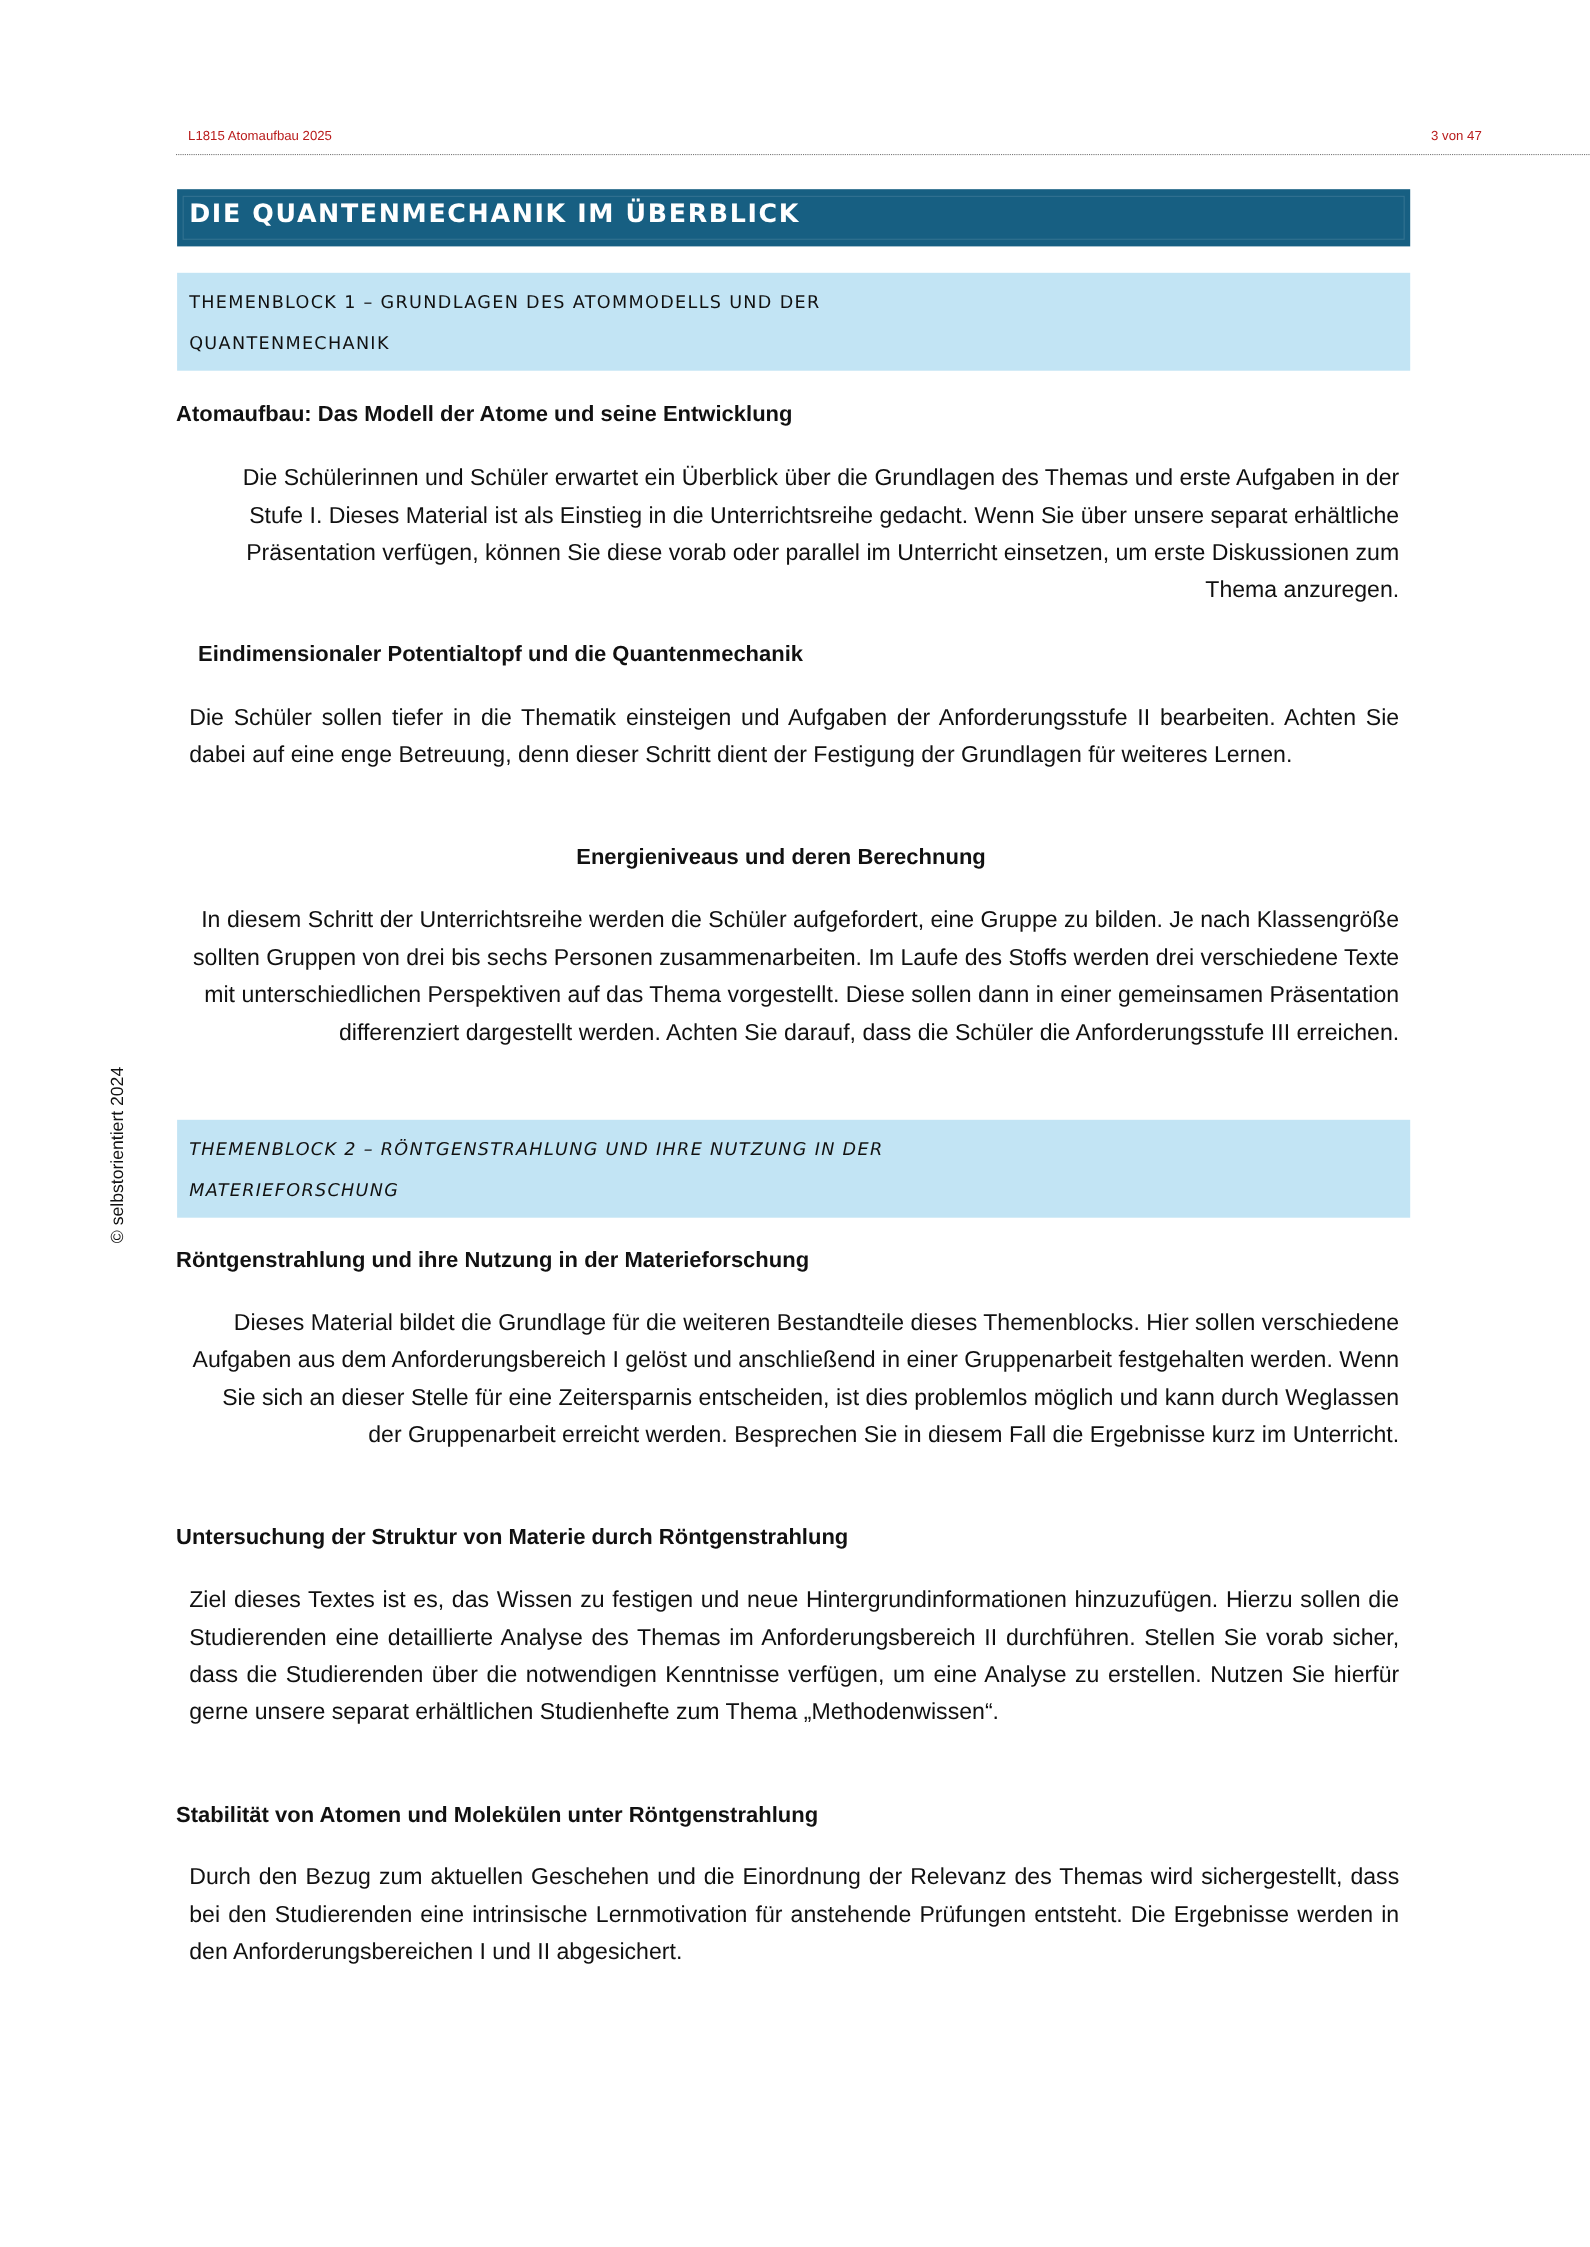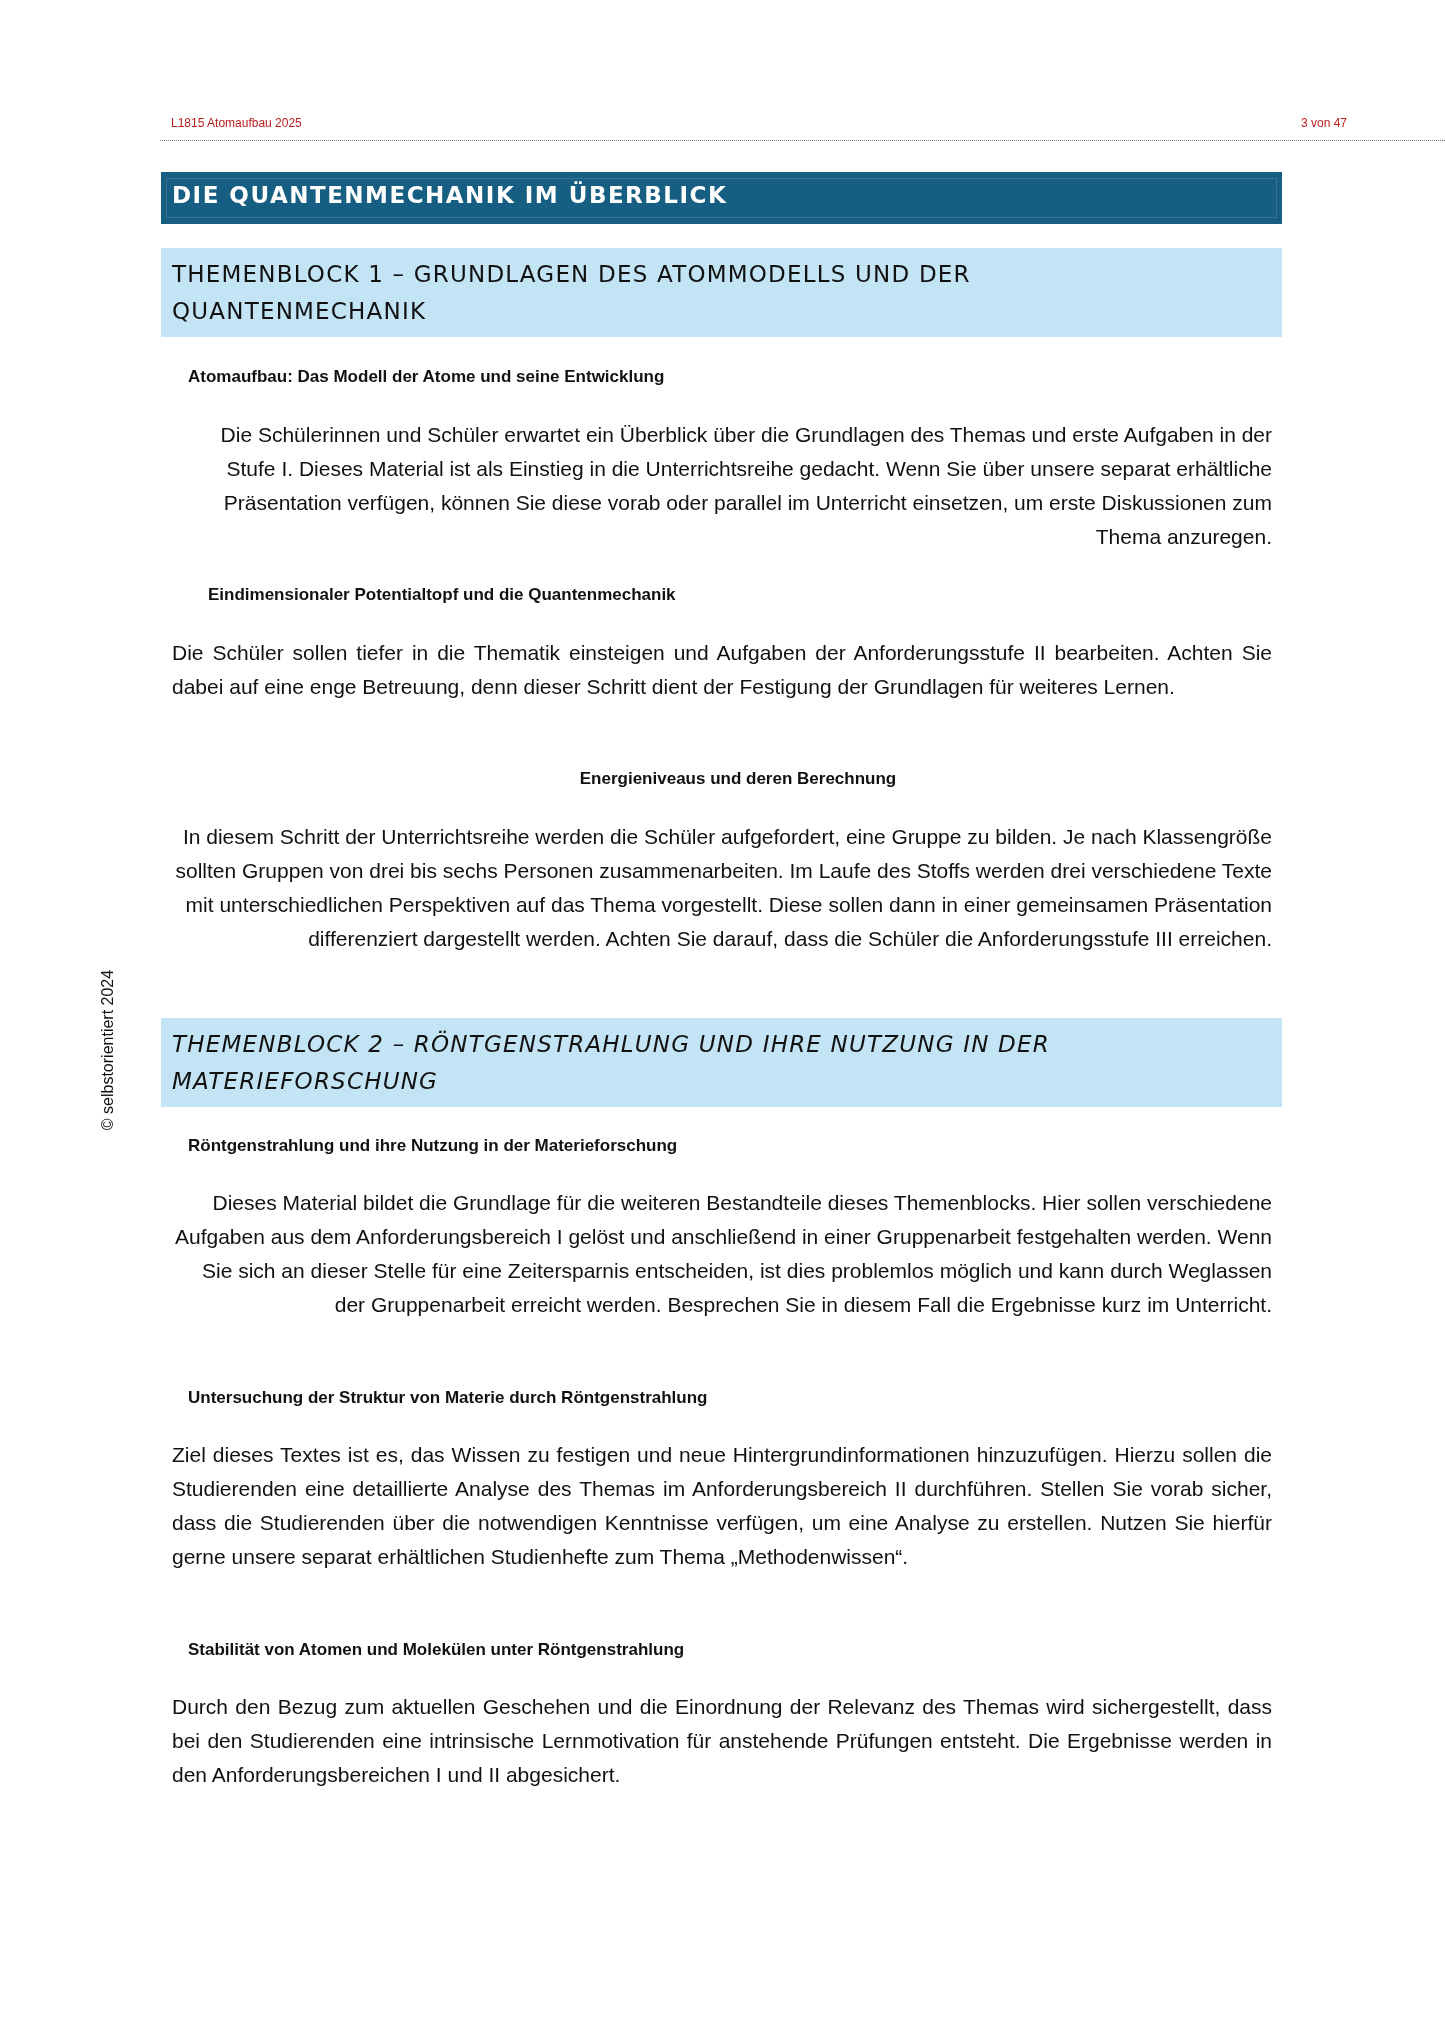--- a/index.html
+++ b/index.html
@@ -12,23 +12,23 @@
   .header-rule { position: absolute; left: 160px; top: 140px; width: 1285px; height: 0;
                  border-top: 1px dotted #777; }
   .banner { position: absolute; left: 161px; top: 172px; width: 1121px; height: 52px;
             background: #175f82; box-sizing: border-box; }
   .banner::before { content: ""; position: absolute; left: 5px; right: 5px; top: 6px; bottom: 6px;
                     border: 1px solid rgba(255,255,255,0.12); }
   .banner-title { position: absolute; left: 11px; top: 10px; color: #fff; font-weight: bold;
                   font-size: 23px; letter-spacing: 1.5px; font-family: "DejaVu Sans", sans-serif; }
   .themenblock { position: absolute; left: 161px; width: 1121px; height: 89px;
                  background: #c2e4f4; box-sizing: border-box; padding: 8px 11px 0 11px; }
-  .themenblock-title { font-size: 23px; line-height: 37px; letter-spacing: 1.2px; color: #111;
+  .themenblock-title { font-size: 16px; line-height: 37px; letter-spacing: 1.2px; color: #111;
                        font-family: "DejaVu Sans", sans-serif; font-weight: normal; }
-  .sub-heading { position: absolute; left: 188px; width: 1100px; font-weight: bold; font-size: 17px;
+  .sub-heading { position: absolute; left: 160px; width: 1100px; font-weight: bold; font-size: 20px;
                  line-height: 30px; color: #111; }
   .para { position: absolute; left: 172px; width: 1100px; font-size: 21px; line-height: 34px;
           color: #111; text-align: justify; }
   .para.left { text-align: right; }
   .copyright { position: absolute; left: 108px; top: 1050px; transform: translate(-50%, -50%) rotate(-90deg);
                white-space: nowrap; font-size: 16px; color: #111; }
 </style>
 </head>
 <body>
 

